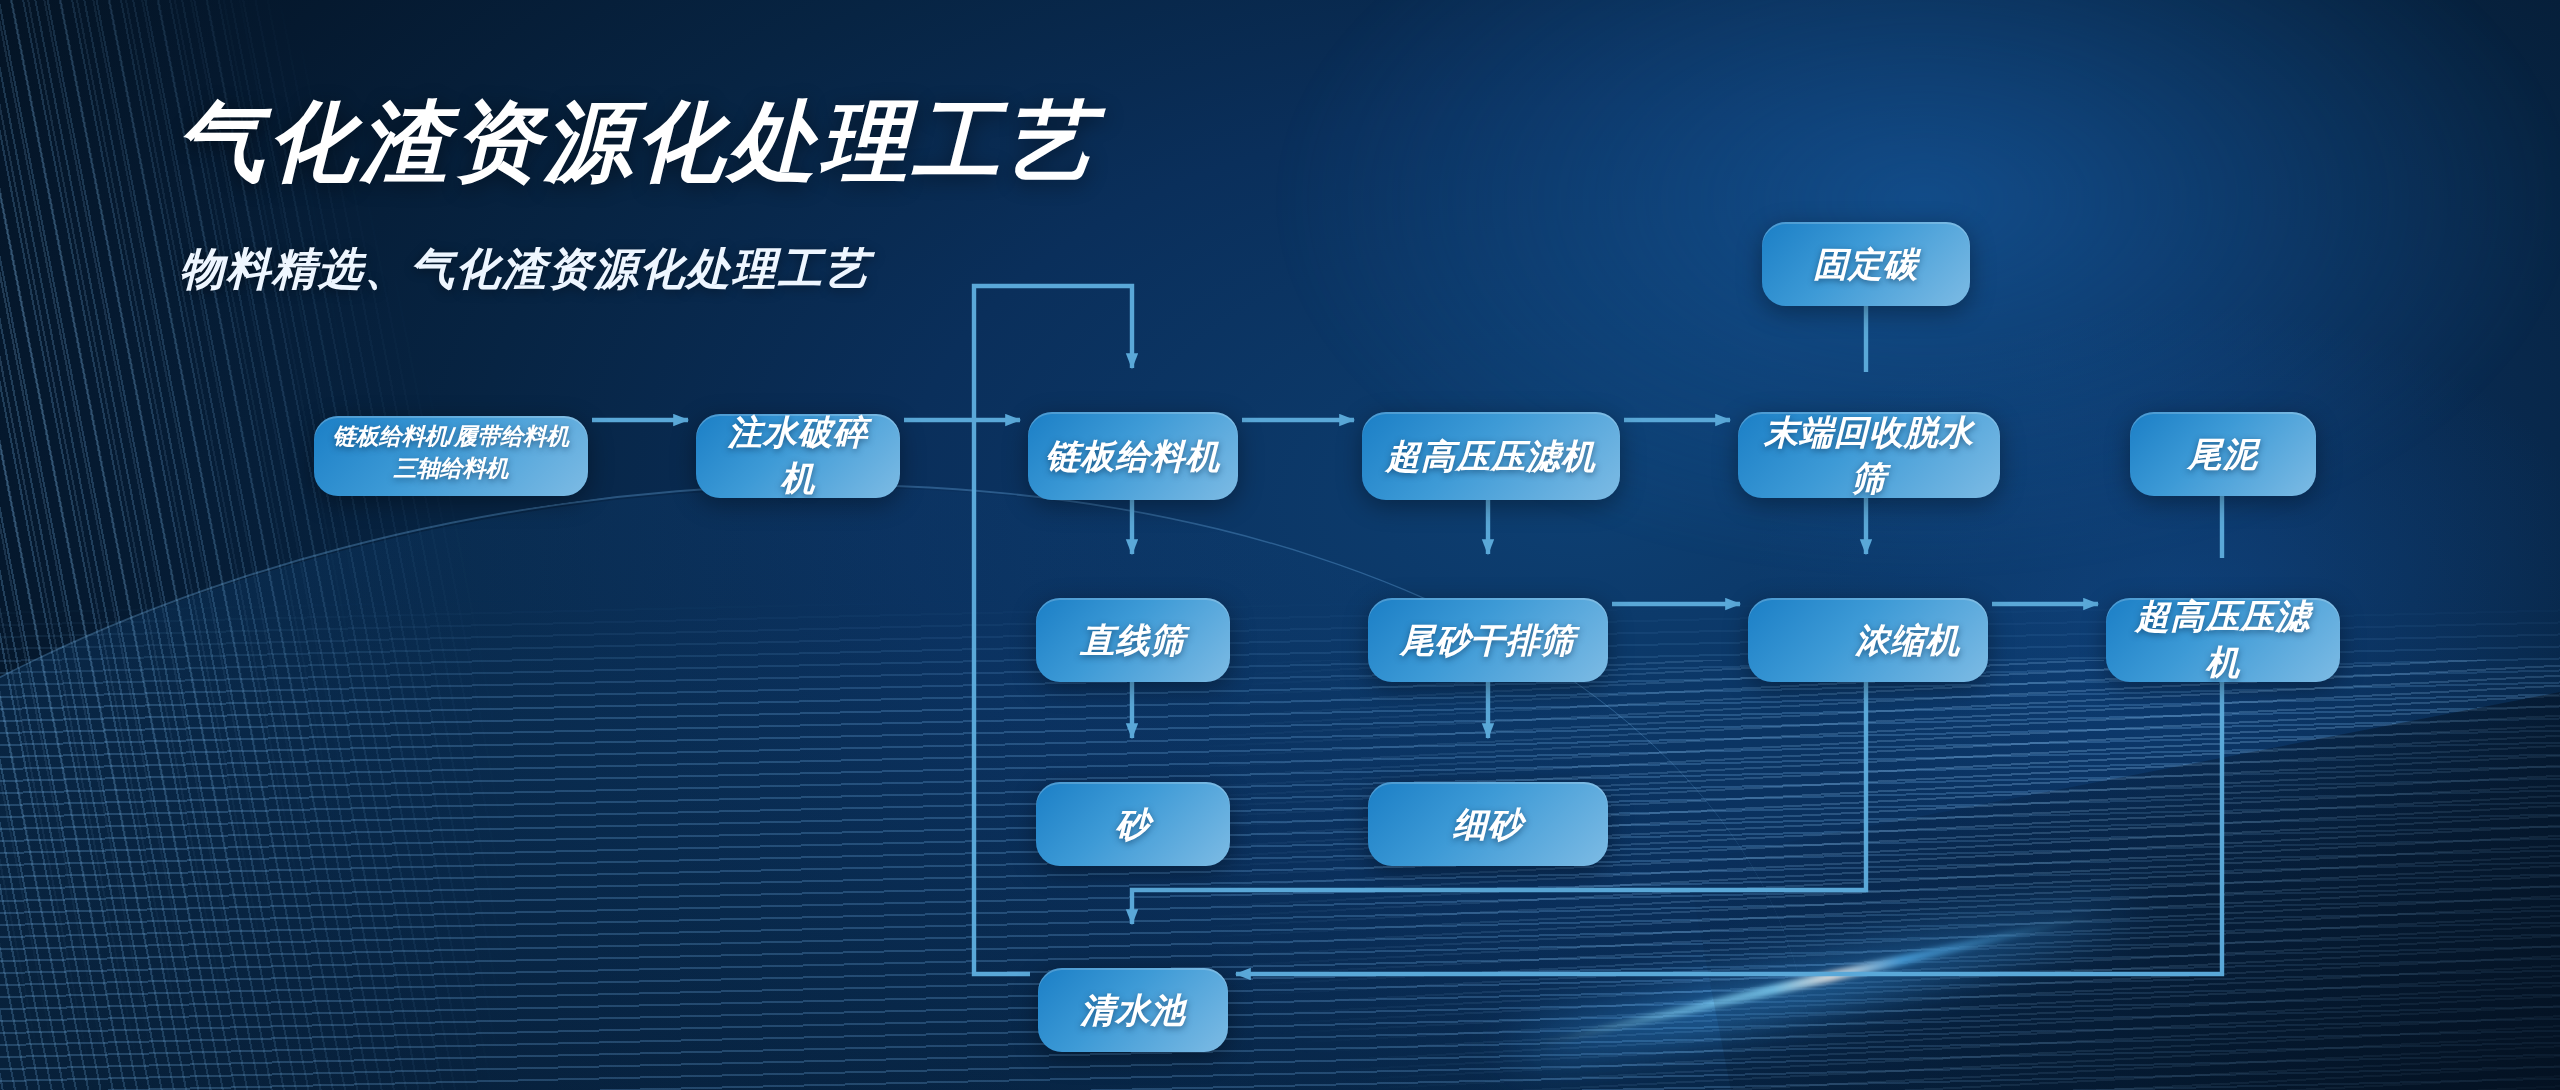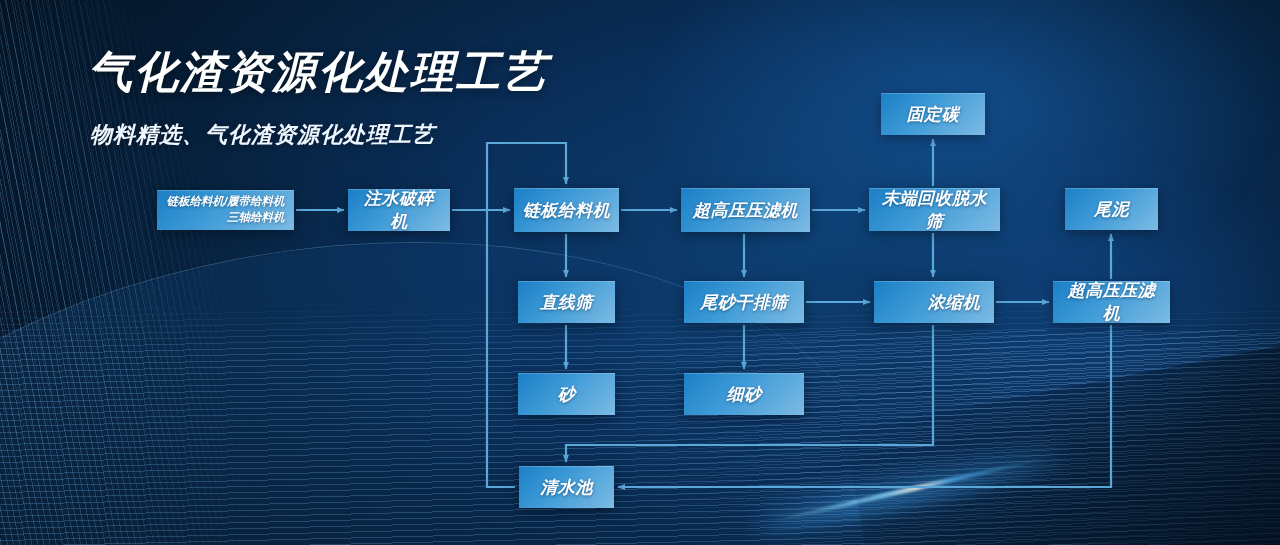--- a/index.html
+++ b/index.html
@@ -77,28 +77,28 @@
     font-size:44px;font-weight:bold;letter-spacing:2px;line-height:1;
     text-shadow:0 2px 10px rgba(0,0,0,.45);}
   .subtitle{position:absolute;left:90px;top:124px;color:#eef6ff;
     font-size:22px;font-weight:bold;letter-spacing:1px;line-height:1;
     text-shadow:0 1px 6px rgba(0,0,0,.4);}
 
   
   .flow{position:absolute;inset:0;}
   .edges{position:absolute;inset:0;}
   .node{position:absolute;display:flex;align-items:center;justify-content:center;
-    text-align:center;border-radius:0;color:#ffffff;
+    text-align:center;border-radius:12px;color:#ffffff;
     font-size:17px;font-weight:bold;letter-spacing:.5px;
     background:linear-gradient(135deg,#1b7fc6 0%,#3d9ad6 42%,#7dbbe4 100%);
     box-shadow:0 3px 12px rgba(0,0,0,.35), inset 0 1px 0 rgba(255,255,255,.20);
     text-shadow:0 1px 3px rgba(8,40,75,.55);
-    box-sizing:border-box;padding:0 8px;}
+    box-sizing:border-box;padding:0 8px;margin-top:18px;}
   .node.small{font-size:11.5px;line-height:1.35;font-weight:bold;letter-spacing:0;}
-  .node .l2{display:block;text-align:right;}
+  .node .l2{display:block;}
 </style>
 </head>
 <body>
 
 <div class="stage">
 
   <div class="bg-base"></div>
   <div class="bg-topglow"></div>
   <div class="bg-rightglow"></div>
   <div class="swoosh"></div>

